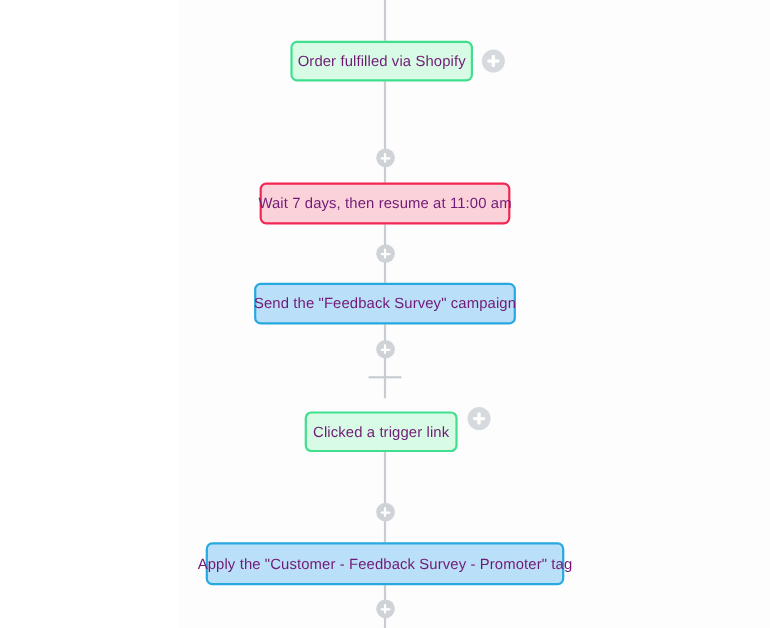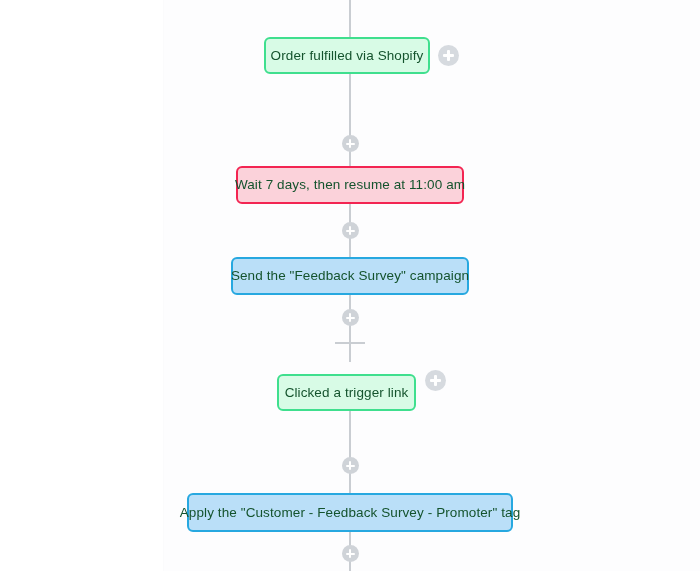--- a/index.html
+++ b/index.html
@@ -104,21 +104,21 @@
     border-style: solid;
     display: flex;
     align-items: center;
     justify-content: center;
     cursor: pointer;
     padding: 0 14px;
   }
   .node-label {
     font-size: 13.5px;
     letter-spacing: 0.1px;
-    color: #14532d;
+    color: #701a75;
     white-space: nowrap;
     line-height: 1;
   }
   .node.green {
     background: #d8fbe6;
     border-color: #3fdf8e;
   }
   .node.red {
     background: #fbd2da;
     border-color: #f32552;

